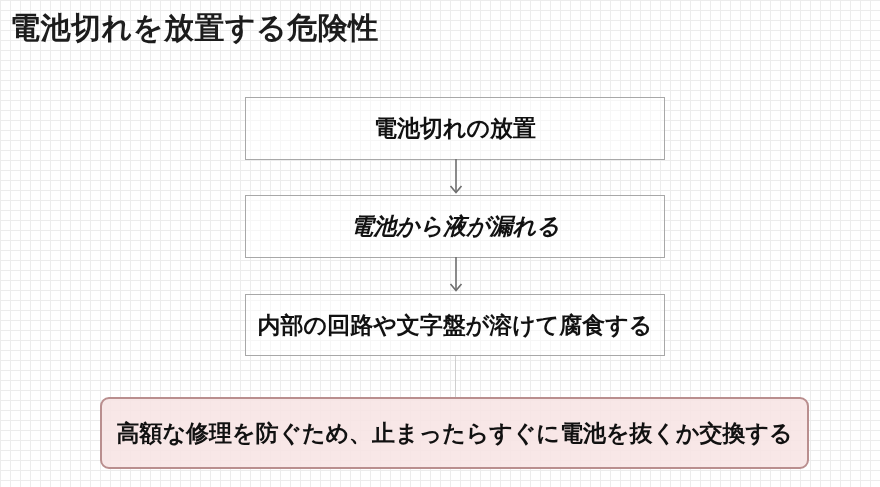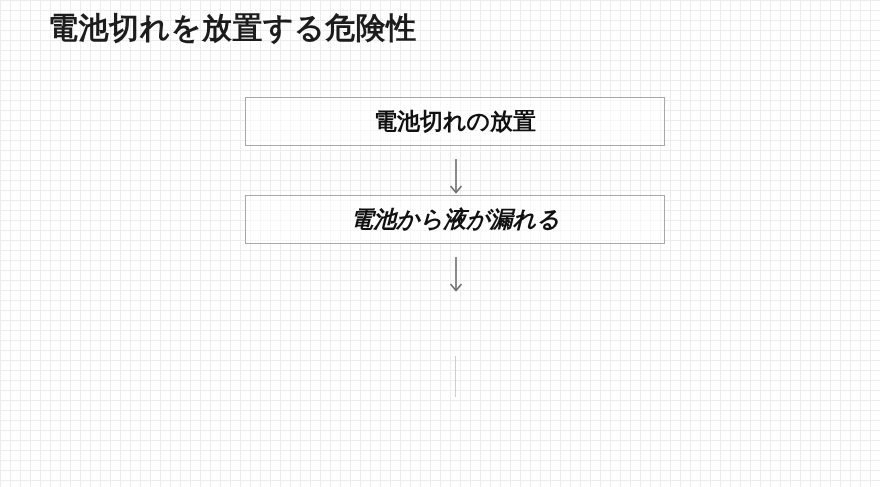--- a/index.html
+++ b/index.html
@@ -26,28 +26,27 @@
   .title {
     position: absolute;
     left: 10px;
     top: 8px;
     font-family: Liberation Sans, sans-serif;
     font-size: 30px;
     font-weight: 600;
     color: #1c1c1c;
     letter-spacing: 0.5px;
     white-space: nowrap;
-    padding-left: 38px;
   }
 
   .flow-box {
     position: absolute;
     left: 245px;
     width: 420px;
-    height: 49px;
+    height: 63px;
     background: rgba(255, 255, 255, 0.55);
     border: 1px solid #a8a8a8;
     display: flex;
     align-items: center;
     justify-content: center;
     font-size: 23px;
     font-weight: 700;
     color: #111111;
     white-space: nowrap;
   }
@@ -110,17 +109,23 @@
 
   <div class="flow-box box2">
     <span>電池から液が漏れる</span>
   </div>
 
   <svg class="arrow arrow2" viewBox="0 0 14 36">
     <line x1="7" y1="0" x2="7" y2="33" stroke="#6e6e6e" stroke-width="1.6"></line>
     <polyline points="1.5,27 7,33.5 12.5,27" fill="none" stroke="#6e6e6e" stroke-width="1.6"></polyline>
   </svg>
 
+  <div class="flow-box box3">
+    <span>内部の回路や文字盤が溶けて腐食する</span>
+  </div>
 
   <div class="connector"></div>
 
+  <div class="conclusion">
+    <span>高額な修理を防ぐため、止まったらすぐに電池を抜くか交換する</span>
+  </div>
 
 </div>
 
 </body></html>

